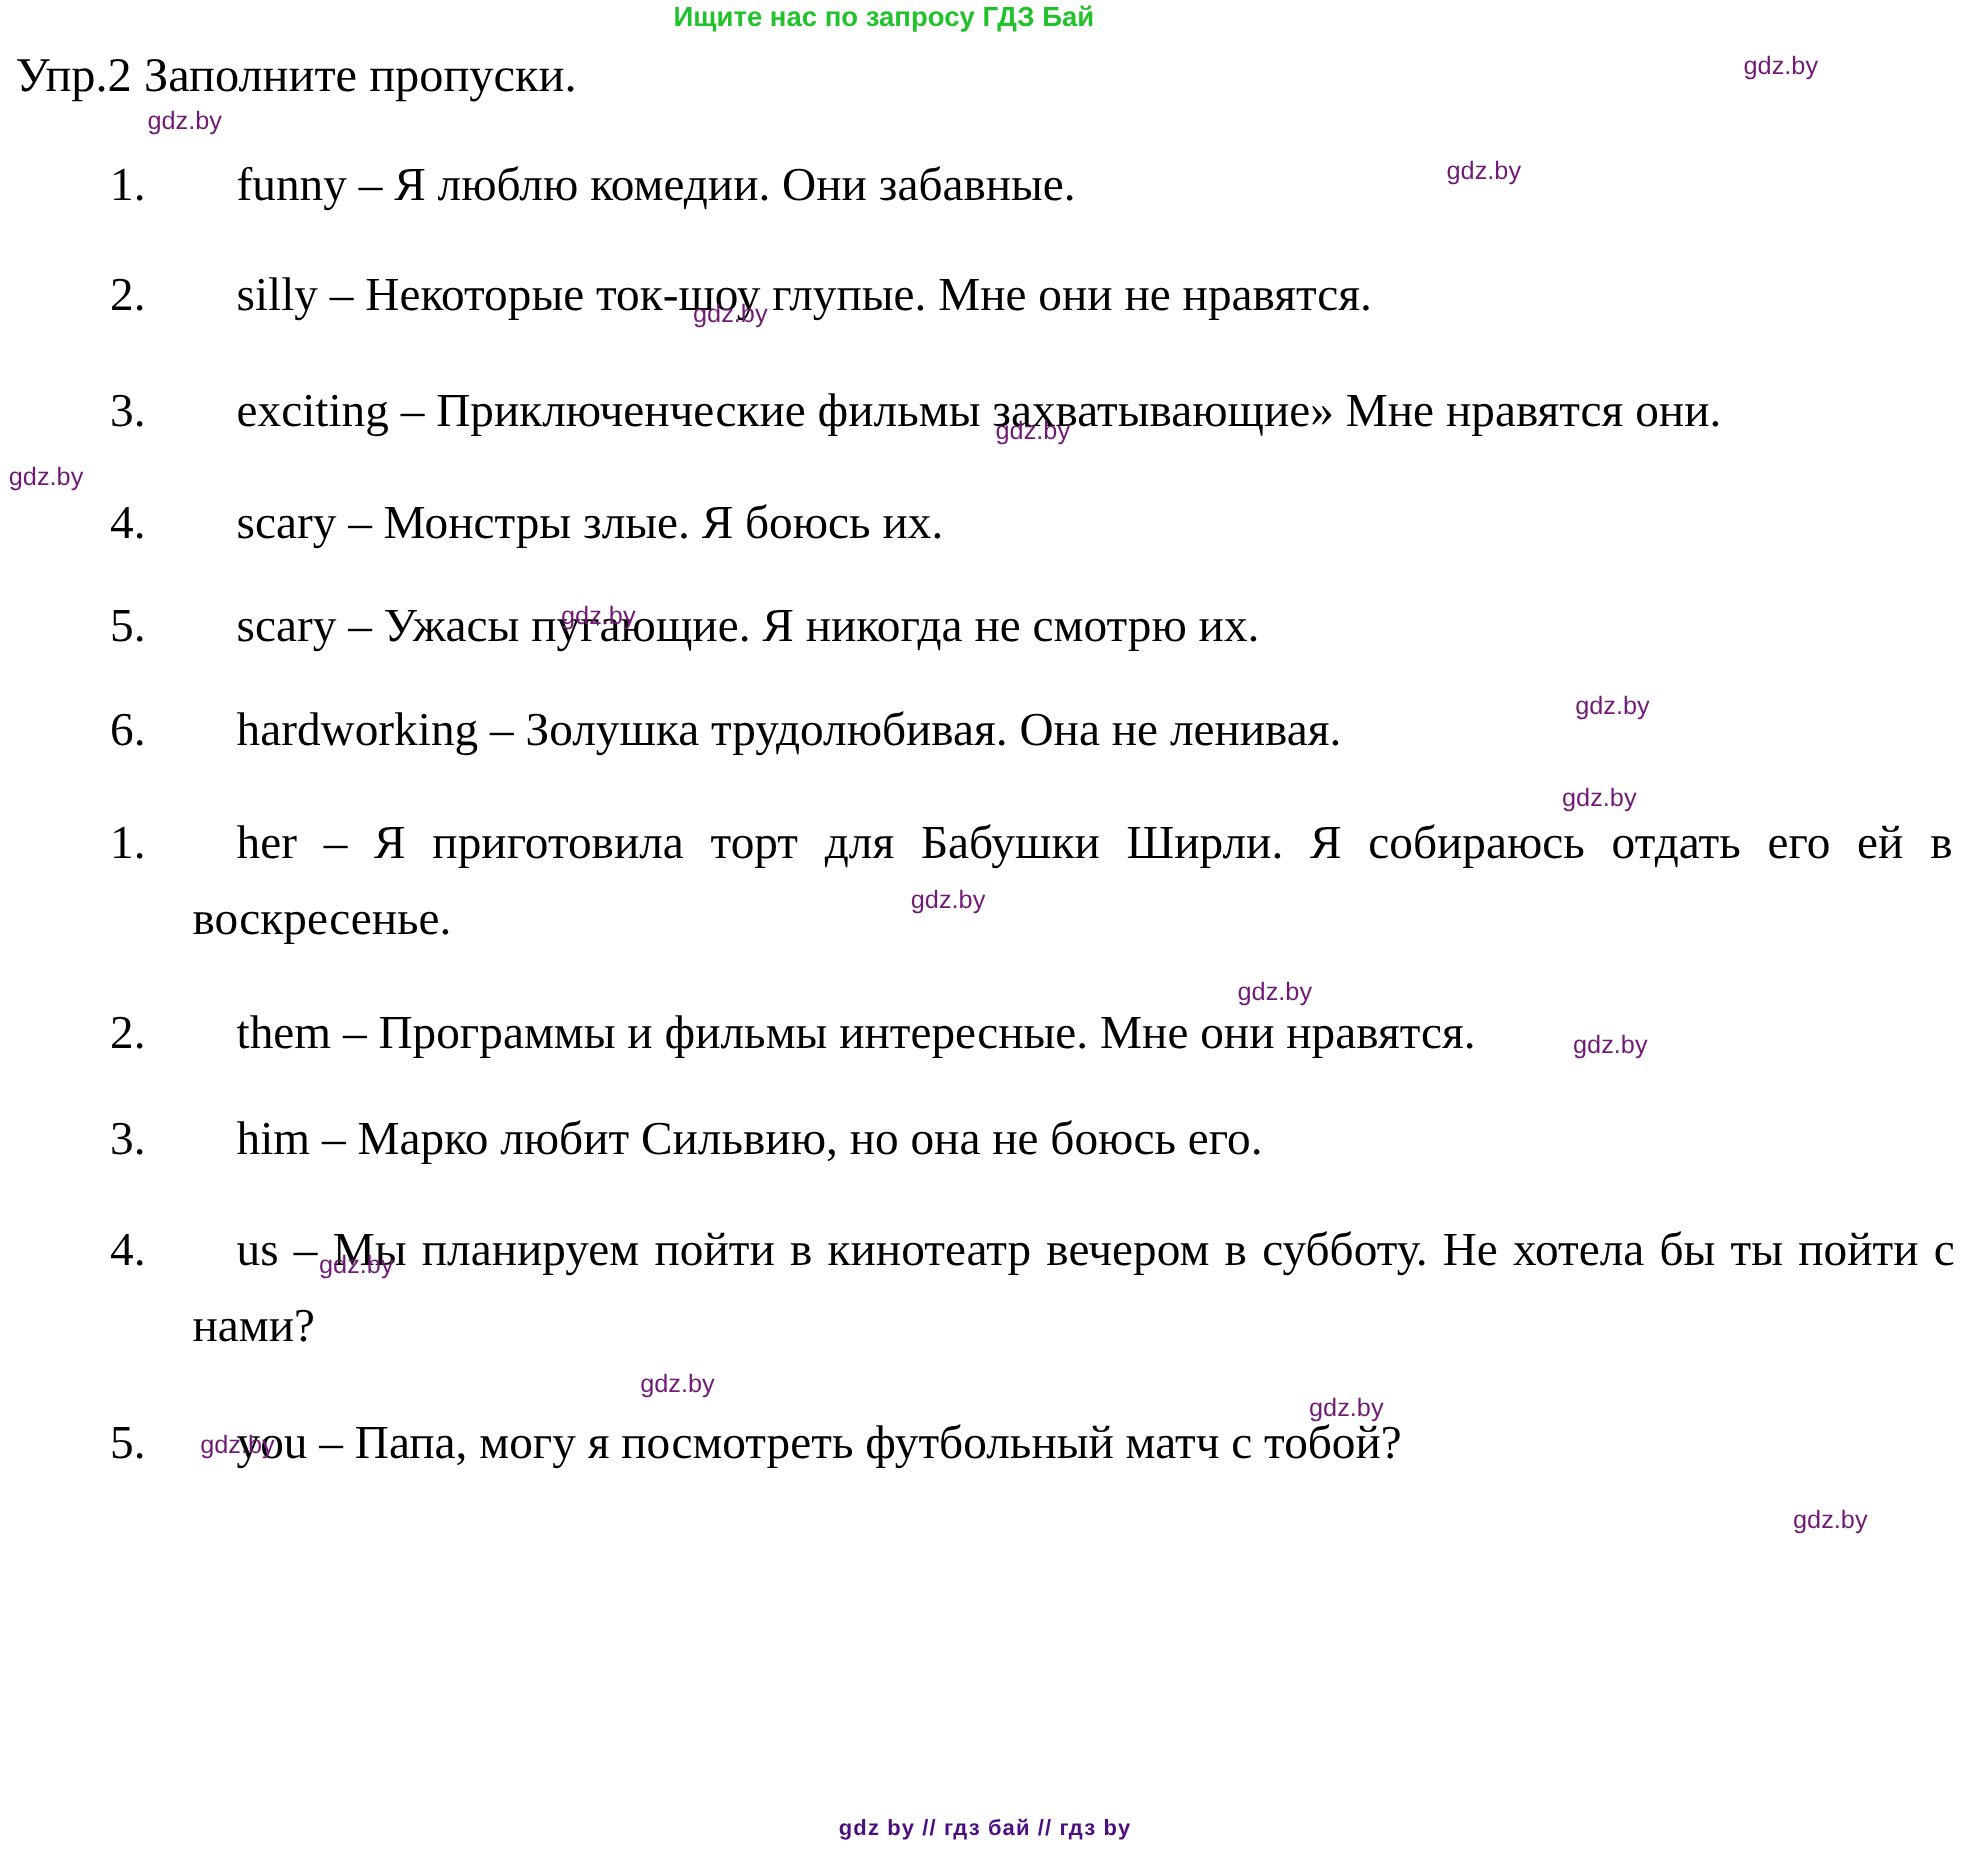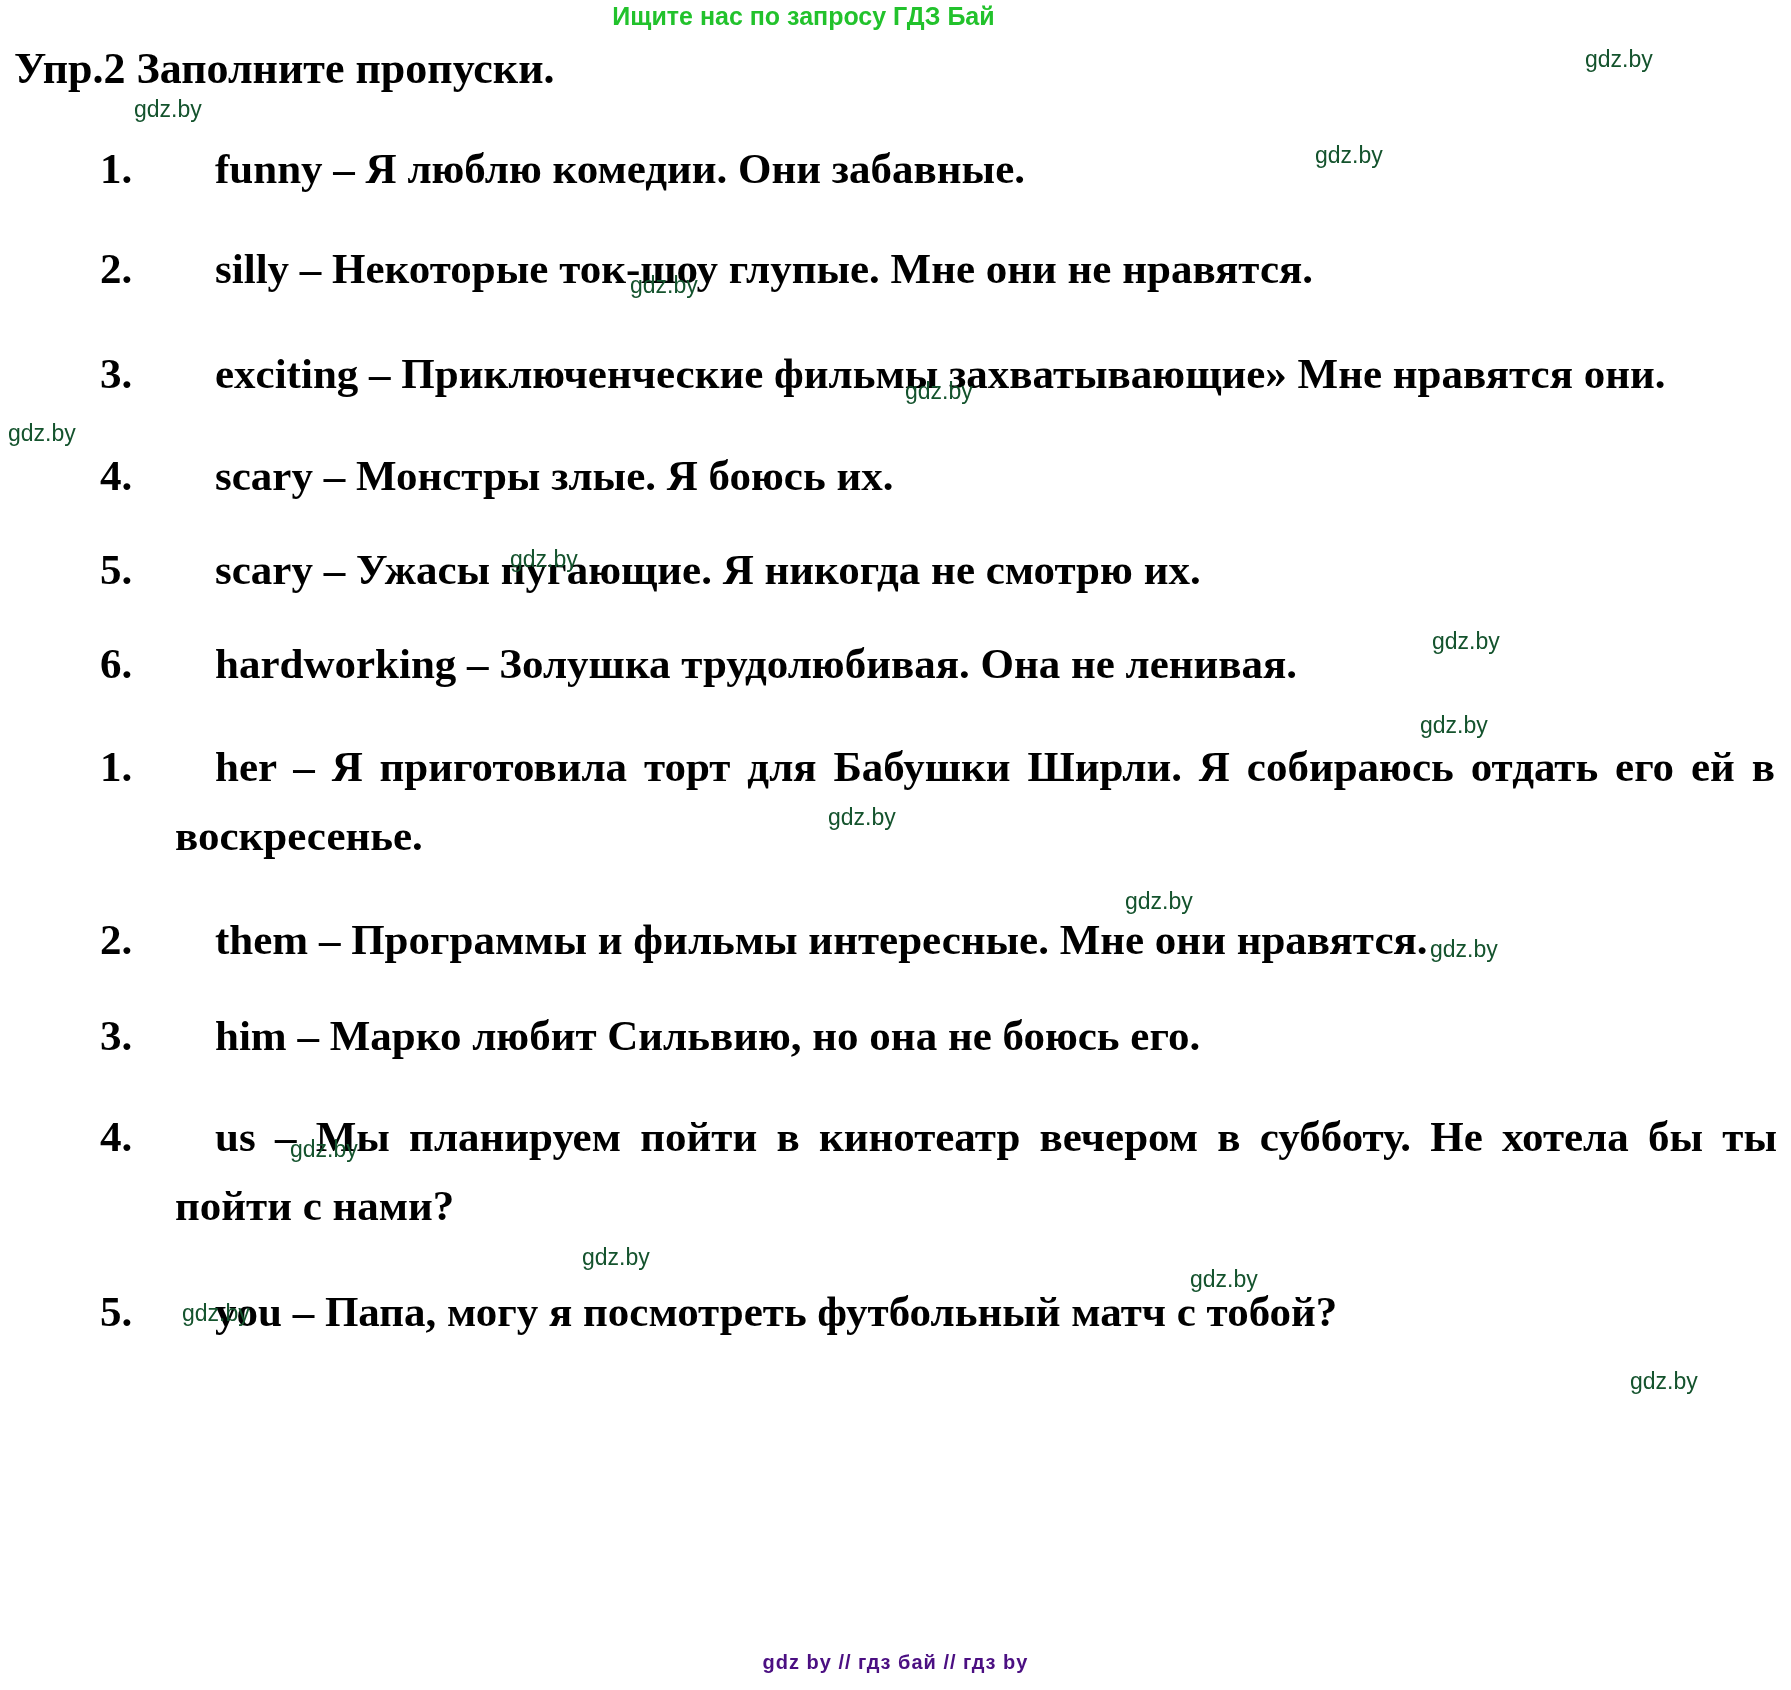--- a/index.html
+++ b/index.html
@@ -29,21 +29,20 @@
     color: #22c22c;
     letter-spacing: 0px;
   }
 
   
   .sheet {
     position: absolute;
     top: 38px;
     left: 0;
     width: 1791px;
-    font-weight: bold;
   }
 
   .ex-title {
     font-size: 44px;
     line-height: 1.05;
     margin: 0 0 0 14px;
     white-space: nowrap;
   }
 
   .ex-title.second {
@@ -81,21 +80,21 @@
   .eng {
     font-style: normal;
     margin-left: 40px;
   }
 
   
   .wm {
     position: absolute;
     font-family: "Liberation Sans", sans-serif;
     font-size: 23px;
-    color: #14532d;
+    color: #701a75;
     white-space: nowrap;
     pointer-events: none;
   }
 
   
   .footer {
     position: absolute;
     left: 0;
     bottom: 16px;
     width: 1791px;

